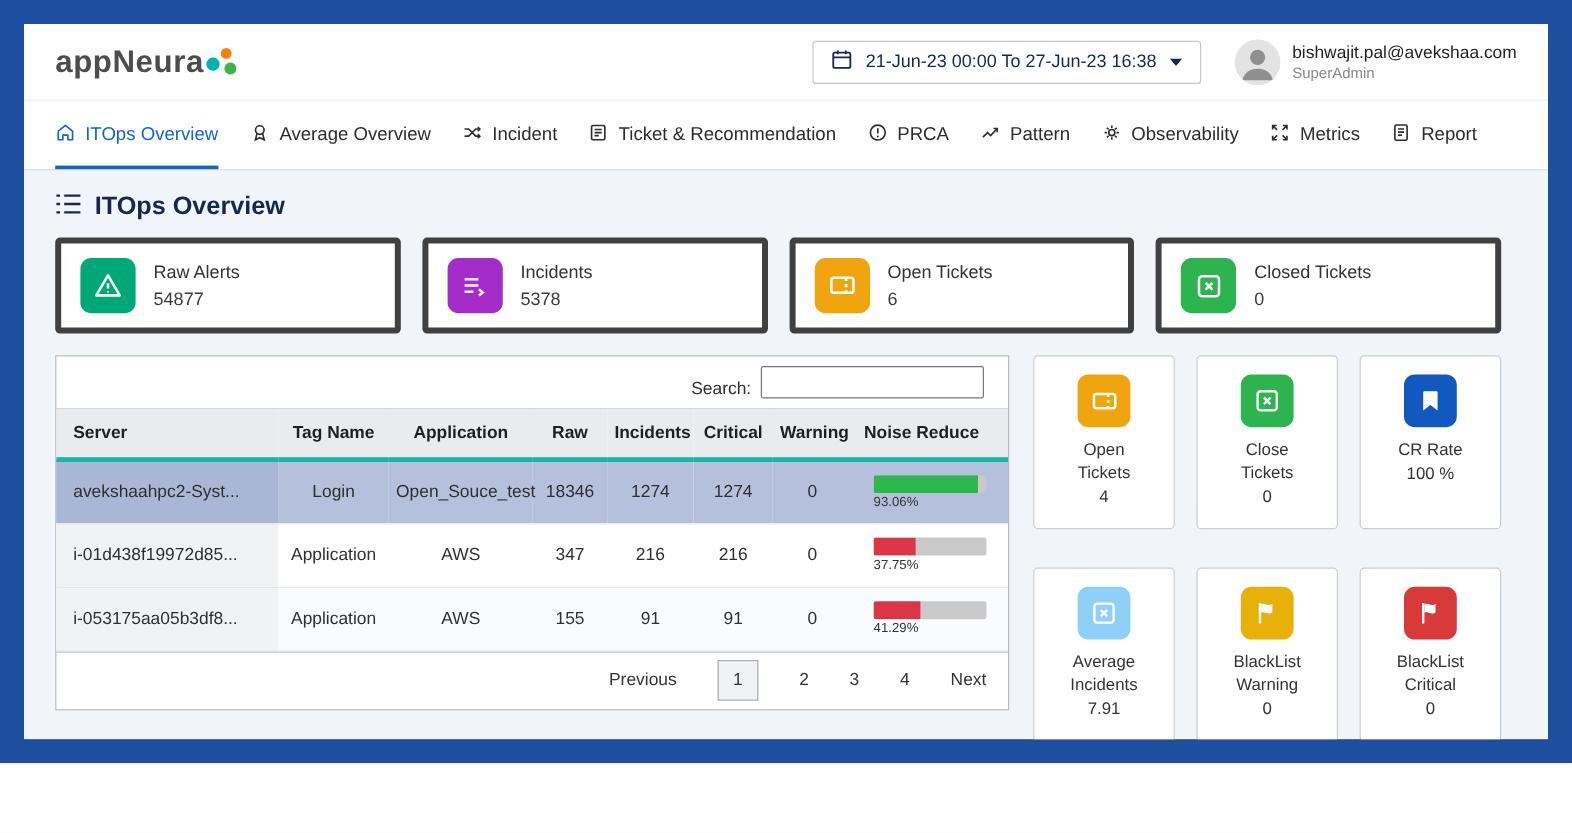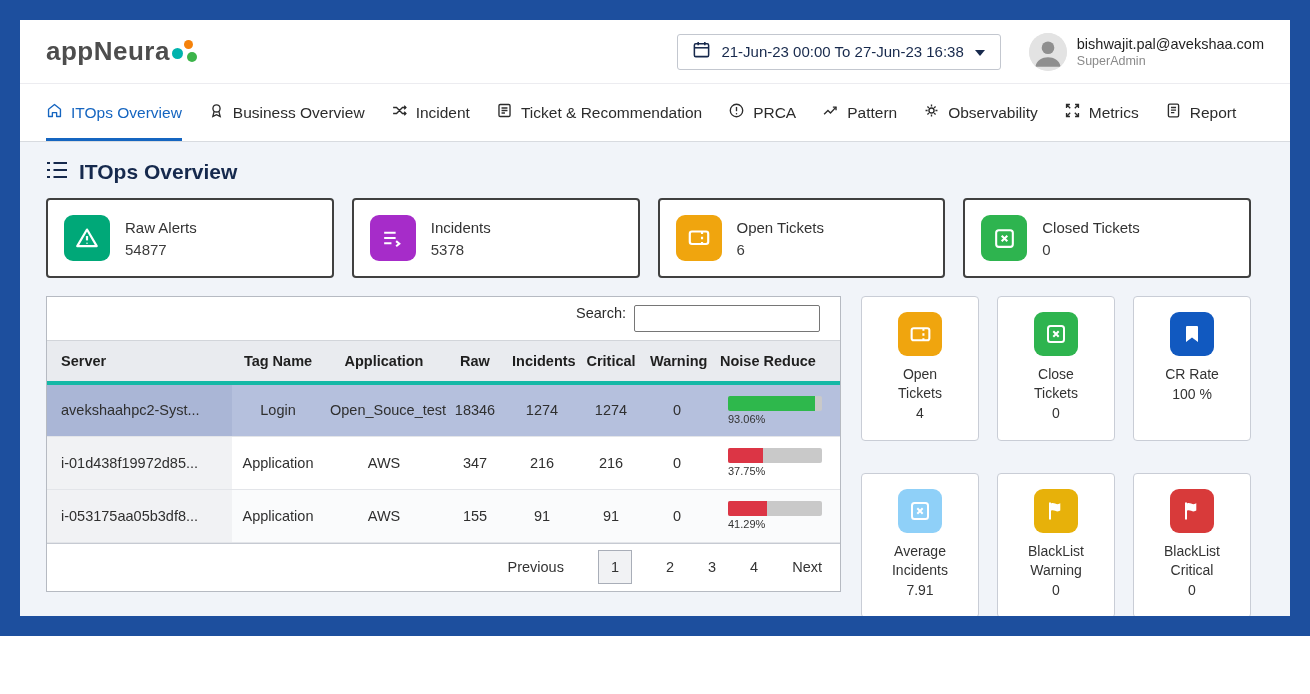--- a/index.html
+++ b/index.html
@@ -37,31 +37,31 @@
   .tab.active { color:#1565c0; border-bottom-color:#1565c0; }
   .tab svg { flex:0 0 auto; }
 
   
   .main { flex:1; padding:0 26px; }
   .main-inner { width:1205px; }
   .title-row { display:flex; align-items:center; gap:11px; padding:18px 0 14px; }
   .page-title { font-size:21px; font-weight:bold; color:#16294d; }
 
   .stats-row { display:flex; gap:18px; margin-bottom:18px; }
-  .stat-card { flex:1; background:#fff; border:2px solid #404040; border-radius:4px; height:80px;
+  .stat-card { flex:1; background:#fff; border:5px solid #404040; border-radius:4px; height:80px;
     display:flex; align-items:center; gap:15px; padding:16px 16px; }
   .stat-icon { width:46px; height:46px; border-radius:9px; display:flex; align-items:center; justify-content:center; }
   .stat-label { font-size:15px; color:#333; }
   .stat-value { font-size:15px; color:#3c3c3c; margin-top:5px; }
 
   .content-row { display:flex; gap:20px; align-items:flex-start; }
 
   
   .table-panel { width:795px; background:#fff; border:1px solid #b6bac2; }
-  .search-row { display:flex; justify-content:flex-end; align-items:flex-start; gap:8px; padding:8px 20px;margin-left:24px; }
+  .search-row { display:flex; justify-content:flex-end; align-items:flex-end; gap:8px; padding:8px 20px;margin-left:24px; }
   .search-label { font-size:14.5px; color:#2c2c2c; }
   .search-input { width:186px; height:27px; border:1px solid #767676; border-radius:2px; padding:0 6px;
     font-size:14px; font-family:"Liberation Sans",sans-serif; }
 
   table { width:100%; border-collapse:collapse; table-layout:fixed; }
   thead th { background:#e9ebef; font-size:14.5px; font-weight:bold; color:#1f1f1f; text-align:center;
     padding:12px 6px; border-top:1px solid #d2d5da; border-bottom:4px solid #14b8a6; cursor:pointer; }
   thead th.col-server { text-align:left; padding-left:14px; }
   thead th.col-noise { text-align:left; padding-left:10px; }
   tbody td { height:53px; padding:0 6px; font-size:14.5px; color:#2f2f2f; text-align:center;
@@ -146,21 +146,21 @@
       <span><svg width="17" height="17" viewBox="0 0 20 20" fill="none" stroke="currentColor" stroke-width="1.6">
               <path d="M3 8.5 10 3l7 5.5V17h-4.5v-4.5h-5V17H3z" stroke-linejoin="round"></path>
             </svg></span>
       <span>ITOps Overview</span>
     </div>
     <div class="tab">
       <span><svg width="17" height="17" viewBox="0 0 20 20" fill="none" stroke="currentColor" stroke-width="1.6">
               <circle cx="10" cy="7.5" r="4.2"></circle>
               <path d="M7.3 10.8 5.7 17l4.3-2 4.3 2-1.6-6.2"></path>
             </svg></span>
-      <span>Business Overview</span>
+      <span>Average Overview</span>
     </div>
     <div class="tab">
       <span><svg width="17" height="17" viewBox="0 0 20 20" fill="none" stroke="currentColor" stroke-width="1.6">
               <path d="M2.5 6.5h4l7 7h4M2.5 13.5h4l7-7h4"></path>
               <path d="M15.5 4.5l2 2-2 2M15.5 11.5l2 2-2 2"></path>
             </svg></span>
       <span>Incident</span>
     </div>
     <div class="tab">
       <span><svg width="17" height="17" viewBox="0 0 20 20" fill="none" stroke="currentColor" stroke-width="1.6">

